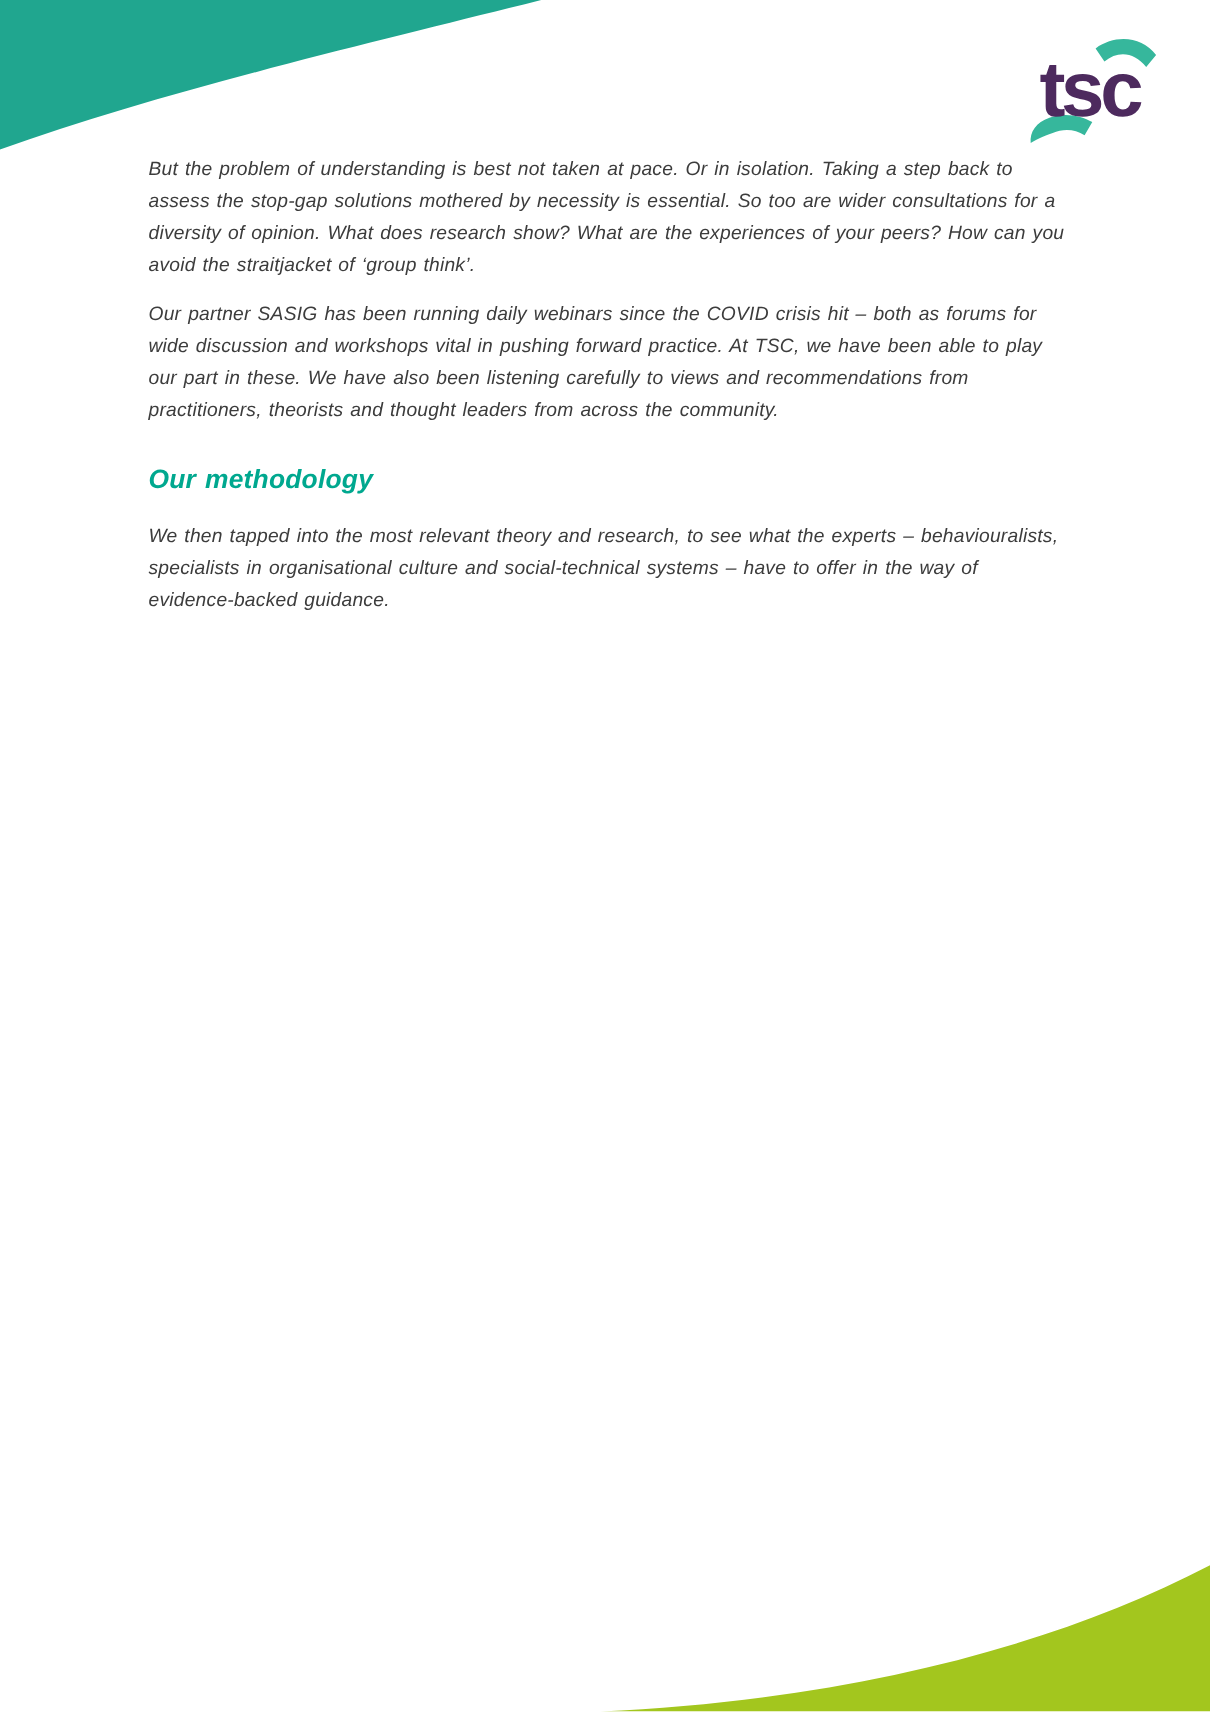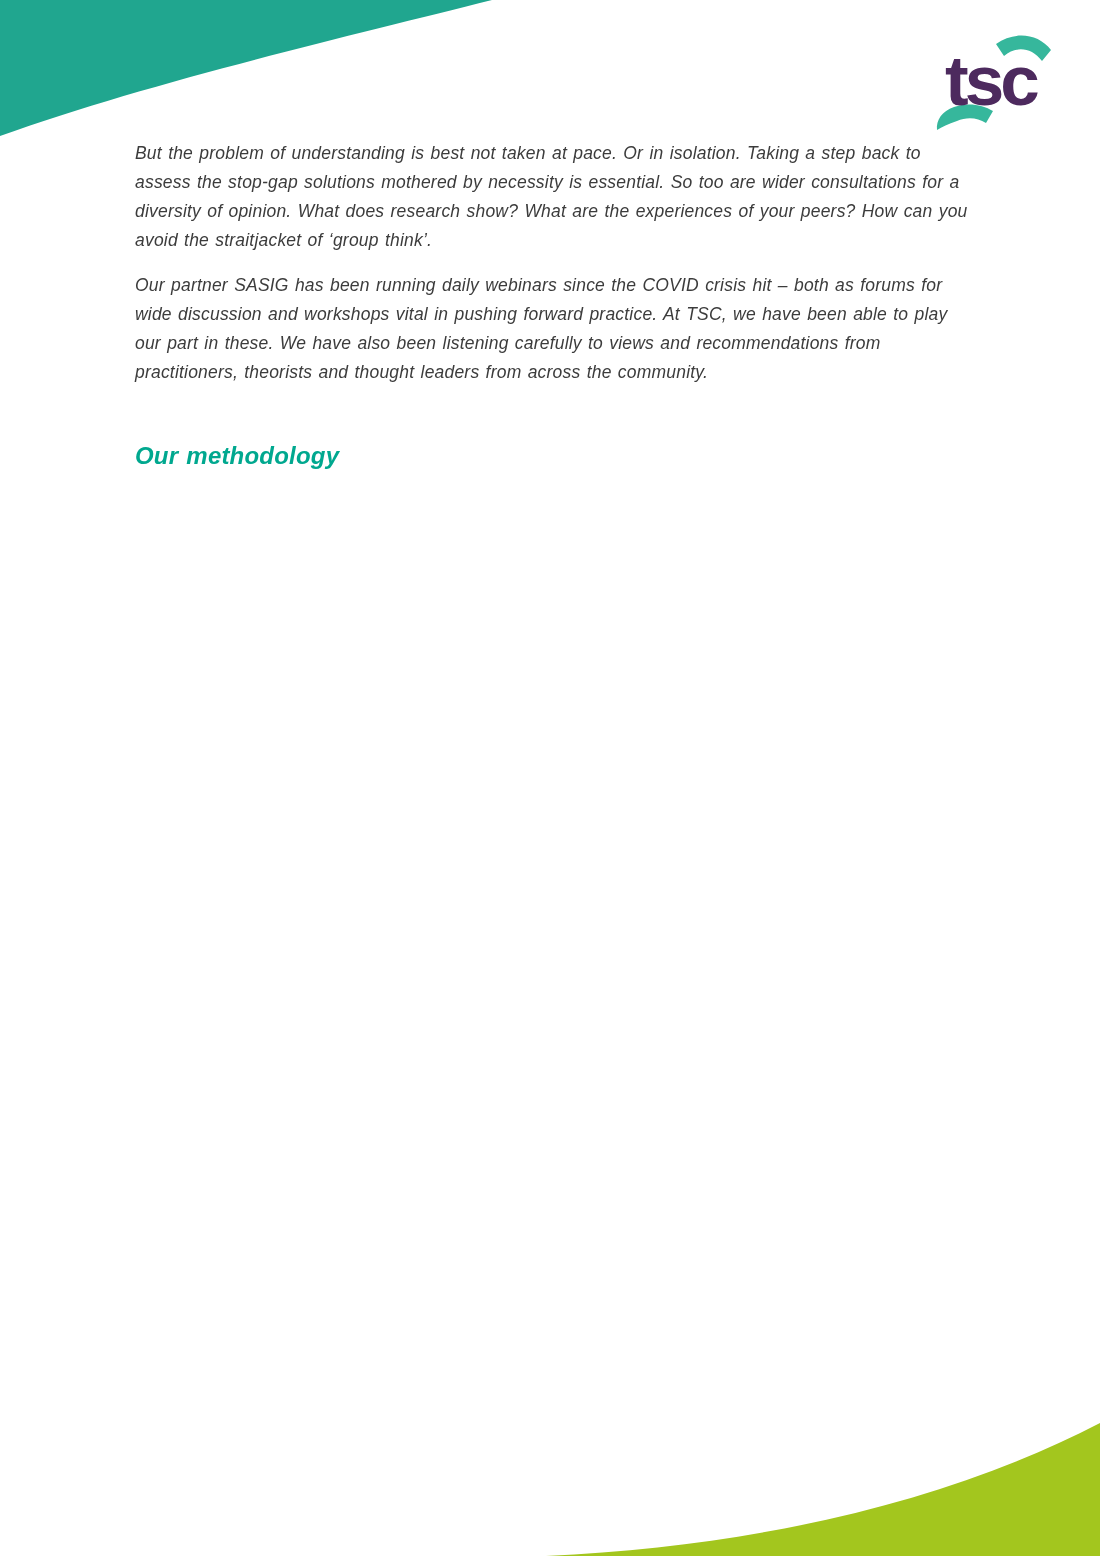--- a/index.html
+++ b/index.html
@@ -47,21 +47,21 @@
     word-spacing: 1.2px;
     font-style: italic;
   }
   .content p { margin: 0 0 16px 0; }
   .content h2 {
     color: var(--color-heading-teal, #00a88f);
     font-size: 24px;
     line-height: 28px;
     font-weight: bold;
     letter-spacing: 0.2px;
-    margin: 55px 0 22px 0;
+    margin: 36px 0 22px 0;
   }
 </style>
 </head>
 <body>
 
 <svg id="top-shape" class="decor" width="1100" height="140" viewBox="0 0 1100 140" aria-hidden="true">
   <path class="teal-fill" d="M0,0 L492,0 C350,36 150,82 0,136 Z"></path>
 </svg>
 
 <svg id="bottom-shape" class="decor" width="1100" height="150" viewBox="0 0 1100 150" aria-hidden="true">
@@ -73,13 +73,14 @@
   <path class="arc" d="M7,100 C6,90 12,81 24,77 C38,72 53,75 63,81 L56,93 C47,87 36,87 27,91 C18,94 12,97 7,100 Z"></path>
   <text class="mark" x="15" y="75">tsc</text>
 </svg>
 
 <main class="content">
   <p>But the problem of understanding is best not taken at pace. Or in isolation. Taking a step back to assess the stop-gap solutions mothered by necessity is essential. So too are wider consultations for a diversity of opinion. What does research show? What are the experiences of your peers? How can you avoid the straitjacket of ‘group think’.</p>
   <p>Our partner SASIG has been running daily webinars since the COVID crisis hit – both as forums for wide discussion and workshops vital in pushing forward practice. At TSC, we have been able to play our part in these. We have also been listening carefully to views and recommendations from practitioners, theorists and thought leaders from across the community.</p>
 
   <h2>Our methodology</h2>
 
+  <p>We then tapped into the most relevant theory and research, to see what the experts – behaviouralists, specialists in organisational culture and social-technical systems – have to offer in the way of evidence-backed guidance.</p>
 </main>
 
 </body></html>

